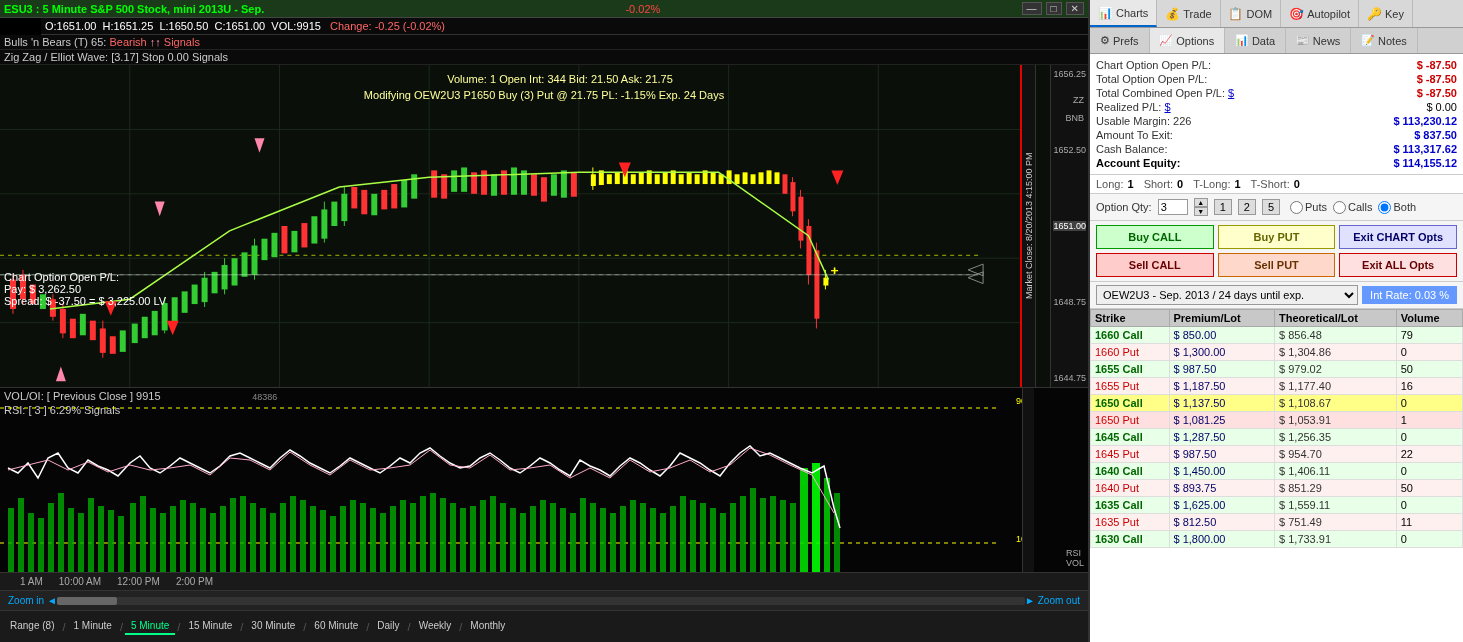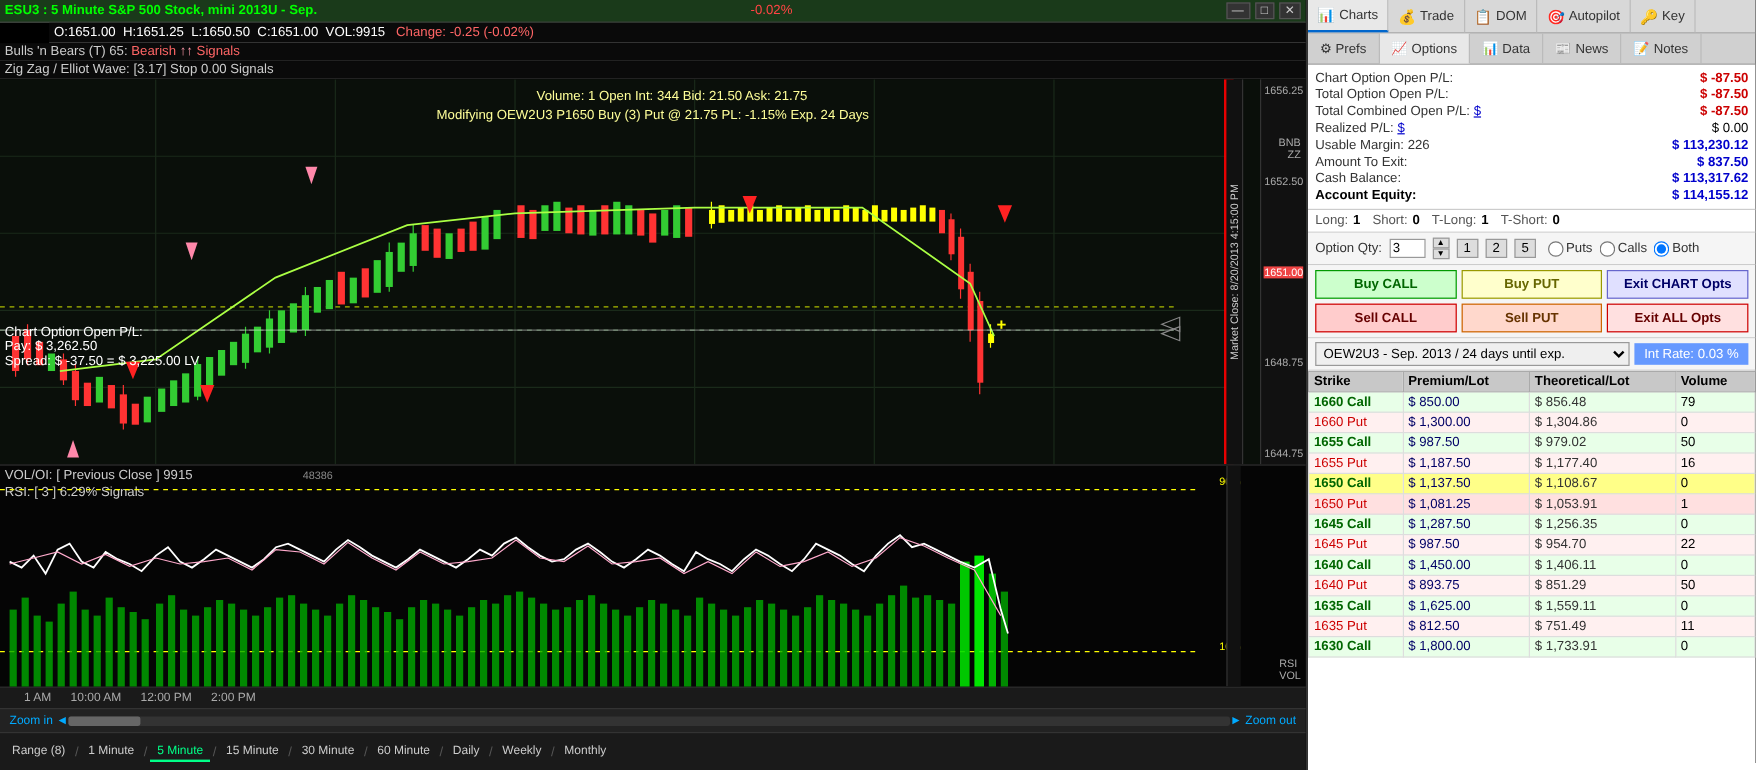--- a/index.html
+++ b/index.html
@@ -23,39 +23,39 @@
     
     #indicator-bar1 { background: #0a0a0a; padding: 1px 4px; font-size: 11px; border-bottom: 1px solid #222; }
     #indicator-bar1 .bearish { color: #ff6666; }
     #indicator-bar1 .signals { color: #ff6666; }
     #indicator-bar2 { background: #0a0a0a; padding: 1px 4px; font-size: 11px; border-bottom: 1px solid #222; color: #ccc; }
 
     
     #main-chart { flex: 1; position: relative; background: #0a0f0a; overflow: hidden; }
     #price-labels { position: absolute; right: 0; top: 0; width: 38px; height: 100%; background: #111; border-left: 1px solid #333; display: flex; flex-direction: column; justify-content: space-between; padding: 4px 2px; }
     .price-label { font-size: 9px; color: #aaa; text-align: right; }
-    .price-label.highlight { color: #fff; background: #ef4444; }
+    .price-label.highlight { color: #fff; background: #404040; }
 
     #chart-canvas-wrap { position: absolute; left: 0; top: 0; right: 52px; bottom: 0; }
 
     
     .red-bar { position: absolute; right: 60px; top: 0; bottom: 0; width: 8px; background: #ff0000; opacity: 0.9; }
 
     #theoretical-box { position: absolute; left: 4px; bottom: 80px; font-size: 11px; }
     #theoretical-box .th-line { color: #fff; }
     #theoretical-box .spread-line { color: #fff; }
 
     #volume-info { position: absolute; left: 50%; top: 8px; transform: translateX(-50%); font-size: 11px; color: #ffff99; white-space: nowrap; margin-left: 16px; }
     #modifying-info { position: absolute; left: 50%; top: 24px; transform: translateX(-50%); font-size: 11px; color: #ffff99; white-space: nowrap; }
 
     
     #market-close-label { position: absolute; right: 52px; bottom: 0; width: 16px; background: #1a1a1a; font-size: 9px; color: #ccc; writing-mode: vertical-rl; text-orientation: mixed; transform: rotate(180deg); padding: 2px; border-left: 1px solid #333; display: flex; align-items: center; }
 
     #bnb-label { position: absolute; right: 0; bottom: 30px; font-size: 9px; color: #aaa; text-align: right; padding-right: 2px; }
-    #zz-label { position: absolute; right: 0; bottom: 50px; font-size: 9px; color: #aaa; text-align: center; padding-right: 2px; margin-top: 28px; }
+    #zz-label { position: absolute; right: 0; bottom: 50px; font-size: 9px; color: #aaa; text-align: center; padding-right: 2px; }
 
     
     #bottom-chart { height: 185px; background: #050505; border-top: 1px solid #333; position: relative; overflow: hidden; padding-left: 47px; }
     #bottom-labels { position: absolute; left: 4px; top: 2px; font-size: 11px; color: #ccc; }
     #bottom-labels .vol-title { color: #ccc; }
     #bottom-labels .rsi-title { color: #ccc; margin-top: 2px; }
 
     
     #timeline { height: 18px; background: #1a1a1a; border-top: 1px solid #333; display: flex; align-items: center; padding: 0 20px; gap: 16px; font-size: 10px; color: #aaa; overflow: hidden; }
     .time-label { white-space: nowrap; }

